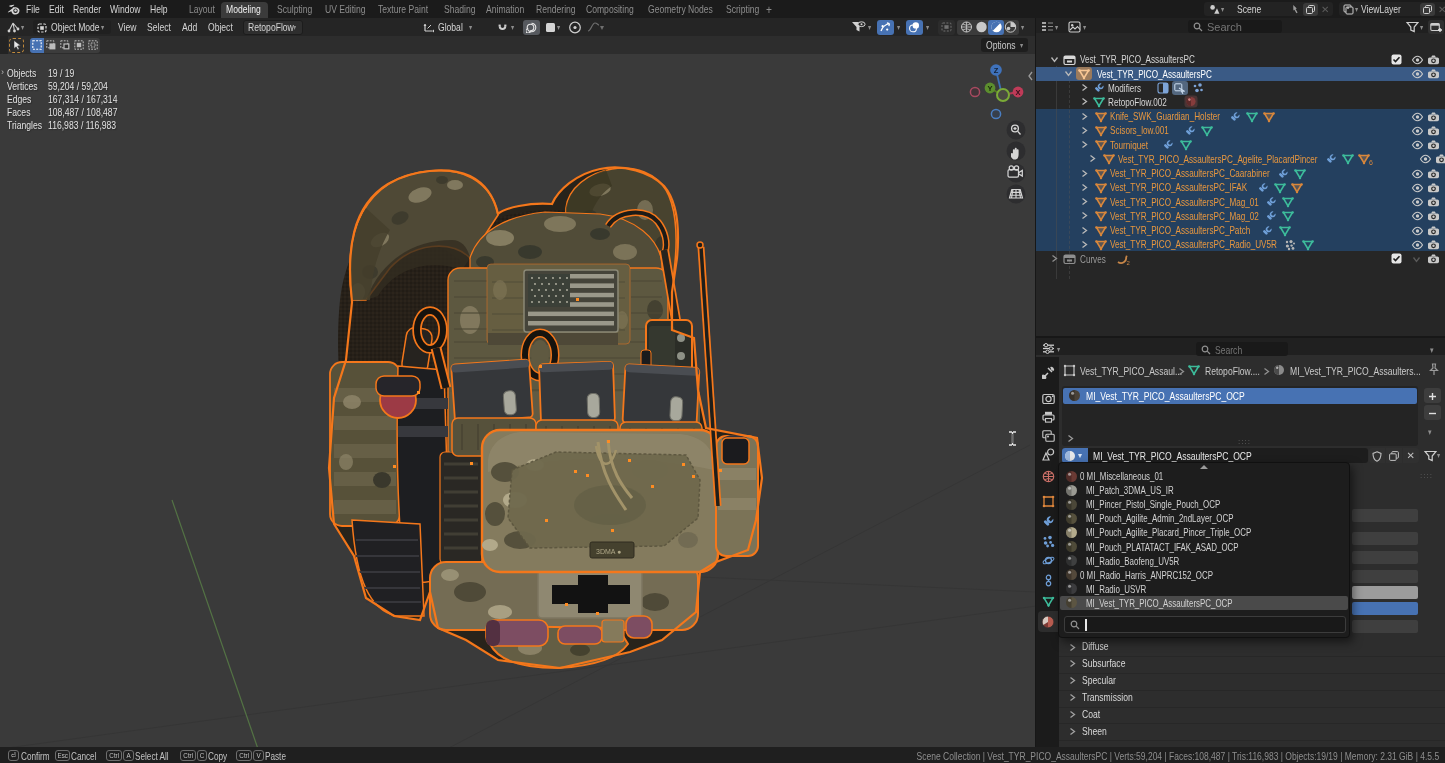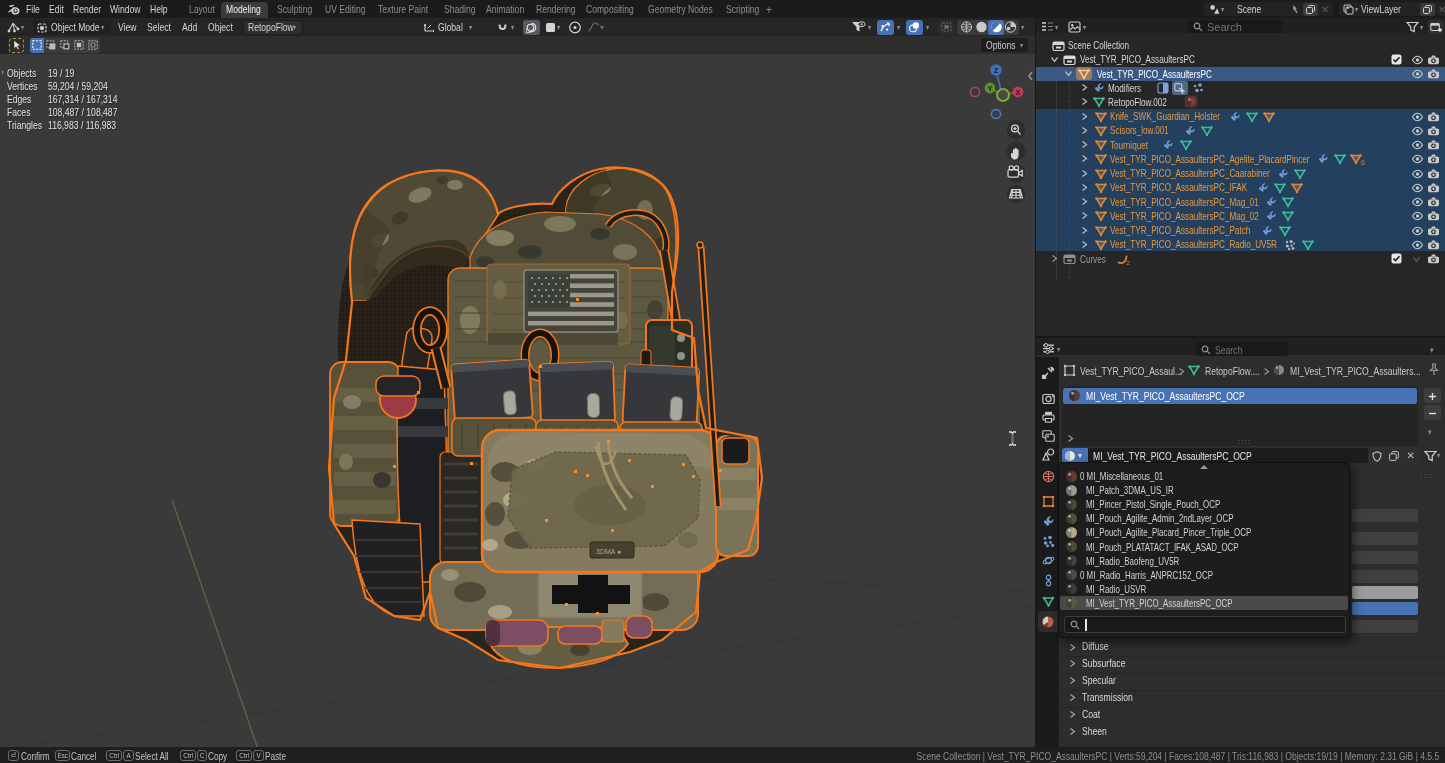--- a/index.html
+++ b/index.html
@@ -556,30 +556,20 @@
 <div class="ab" style="left:1428px;top:19.5px;width:16px;height:14px;background:#303030;border-radius:3px"></div>
 <svg class="ab" style="left:1430px;top:21.5px" width="12" height="11" viewBox="0 0 12 11">
     <rect x="0.8" y="1.5" width="8.5" height="7" rx="1.2" fill="none" stroke="#cfcfcf" stroke-width="1.1"></rect>
     <rect x="0.8" y="1.5" width="8.5" height="2.2" fill="#cfcfcf"></rect>
     <path d="M10,6 V10 M8,8 H12" stroke="#e8e8e8" stroke-width="1.3"></path>
   </svg>
 <div class="ab" style="left:1036px;top:0;width:409px;height:338px;overflow:hidden">
     <div class="ab" style="left:0;top:109.2px;width:409px;height:142.3px;background:#24405f"></div>
     <div class="ab" style="left:20px;top:66px;width:1px;height:213px;background:#4e4e4e;opacity:0.5"></div>
     <div class="ab" style="left:33px;top:80px;width:0;height:199px;border-left:1px dashed #565656;opacity:0.45"></div>
-    <div class="ab" style="left:0;top:38.0px;width:409px;height:14.2px;font-size:11px">
-      <div class="ab" style="left:16px;top:1.5px">
-        <svg width="13" height="12" viewBox="0 0 13 12" style="flex:none">
-          <rect x="1" y="2" width="11" height="8.5" rx="1.4" fill="none" stroke="#d9d9d9" stroke-width="1.2"></rect>
-          <rect x="1" y="2" width="11" height="3" fill="#d9d9d9"></rect>
-          <rect x="4" y="6.5" width="5" height="2" fill="#d9d9d9"></rect>
-        </svg>
-      </div>
-      <span class="cnd ab" style="left:32px;top:1px;color:#d6d6d6;font-size:11px">Scene Collection</span>
-    </div>
     <div class="ab" style="left:0;top:52.2px;width:409px;height:14.2px;font-size:11px">
       <div class="ab" style="left:14px;top:2.5px">
         <svg width="9" height="9" viewBox="0 0 9 9" style="flex:none">
           <path d="M1.5,2.5 L4.5,6.5 L7.5,2.5" fill="none" stroke="#b8b8b8" stroke-width="1.3"></path>
         </svg>
       </div>
       <div class="ab" style="left:27px;top:1.5px">
         <svg width="13" height="12" viewBox="0 0 13 12" style="flex:none">
           <rect x="1" y="2" width="11" height="8.5" rx="1.4" fill="none" stroke="#d9d9d9" stroke-width="1.2"></rect>
           <rect x="1" y="2" width="11" height="3" fill="#d9d9d9"></rect>
@@ -833,21 +823,21 @@
       </div>
       <div class="ab" style="left:391px;top:1.5px">
         <svg width="13" height="12" viewBox="0 0 13 12" style="flex:none">
           <rect x="1" y="3.4" width="11" height="6.8" rx="1.6" fill="#c9c9c9"></rect>
           <path d="M4,3.4 L5.2,1.6 H7.8 L9,3.4 Z" fill="#c9c9c9"></path>
           <circle cx="6.5" cy="6.8" r="2.4" fill="#262626"></circle>
           <circle cx="6.5" cy="6.8" r="1.2" fill="#c9c9c9"></circle>
         </svg>
       </div>
     </div>
-    <div class="ab" style="left:0;top:151.8px;width:331px;height:14.2px;font-size:11px">
+    <div class="ab" style="left:8px;top:151.8px;width:331px;height:14.2px;font-size:11px">
       <div class="ab" style="left:44px;top:2.5px">
         <svg width="9" height="9" viewBox="0 0 9 9" style="flex:none">
           <path d="M2.5,1.5 L6.5,4.5 L2.5,7.5" fill="none" stroke="#b8b8b8" stroke-width="1.3"></path>
         </svg>
       </div>
       <div class="ab" style="left:59px;top:1.5px">
         <svg width="12" height="12" viewBox="0 0 12 12" style="flex:none">
           <path d="M1.5,2.5 L10.5,2.5 L6,10 Z" fill="#d8873c" fill-opacity="0.3" stroke="#d8873c" stroke-width="1.6"></path>
           <circle cx="1.5" cy="2.5" r="1.2" fill="#d8873c"></circle>
           <circle cx="10.5" cy="2.5" r="1.2" fill="#d8873c"></circle>

